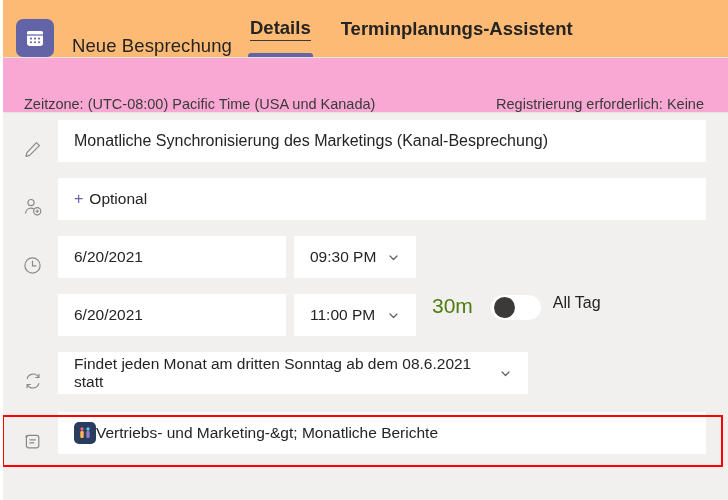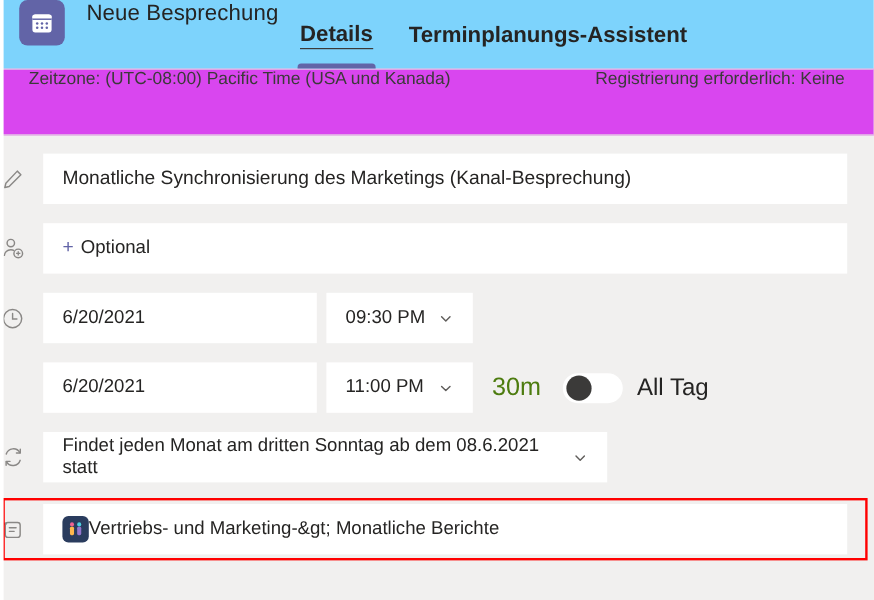--- a/index.html
+++ b/index.html
@@ -29,23 +29,23 @@
     width: 3px;
     background: #ffffff;
     z-index: 5;
   }
 
   
   .header {
     height: 57px;
     flex: 0 0 57px;
     display: flex;
-    align-items: flex-start;
+    align-items: flex-end;
     padding-left: 16px;
-    background: #7dd3fc;
+    background: #fdba74;
     position: relative;
   }
   .app-icon {
     width: 38px;
     height: 38px;
     border-radius: 7px;
     background: #6264a7;
     display: flex;
     align-items: center;
     justify-content: center;
@@ -92,42 +92,42 @@
     background: #6264a7;
   }
   .tab.second { margin-left: 22px; }
 
   
   .subbar {
     flex: 0 0 54px;
     border-top: 1px solid #e6e4e2;
     border-bottom: 1px solid #e6e4e2;
     display: flex;
-    align-items: flex-start;
+    align-items: flex-end;
     padding: 0 24px 0 24px;
-    background: #d946ef;
+    background: #f9a8d4;
     font-size: 14.5px;
     color: #3b3a39;
   }
   .subbar .tz { white-space: nowrap; }
   .subbar .reg {
     margin-left: auto;
     white-space: nowrap;
   }
 
   
   .form {
     flex: 1 1 auto;
     padding-top: 7px;
     position: relative;
   }
   .row {
     display: flex;
-    align-items: center;
     min-height: 58px;
+    padding-left: 22px;
     padding-right: 22px;
   }
   .row-icon {
     width: 36px;
     flex: 0 0 36px;
     display: flex;
     align-items: center;
     justify-content: flex-start;
     color: #8a8886;
   }
@@ -195,21 +195,21 @@
     cursor: pointer;
   }
   .toggle .knob {
     width: 21px;
     height: 21px;
     border-radius: 50%;
     background: #3b3a39;
   }
   .allday-label {
     margin-left: 11px;
-    font-size: 20px;
+    font-size: 16px;
     color: #252423;
     white-space: nowrap;
   }
   .recurrence-field {
     width: 470px;
     flex: 0 0 470px;
     justify-content: space-between;
   }
 
   

